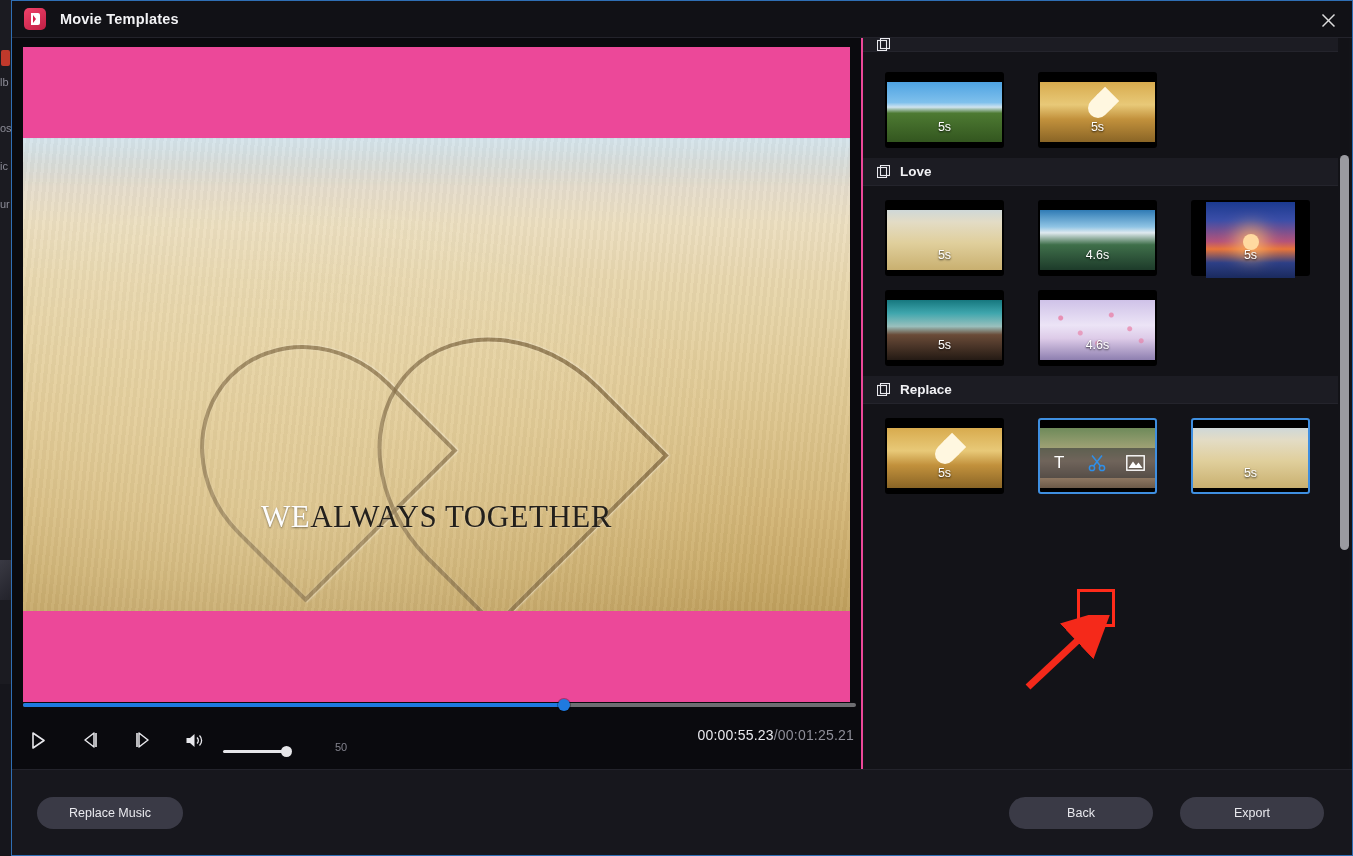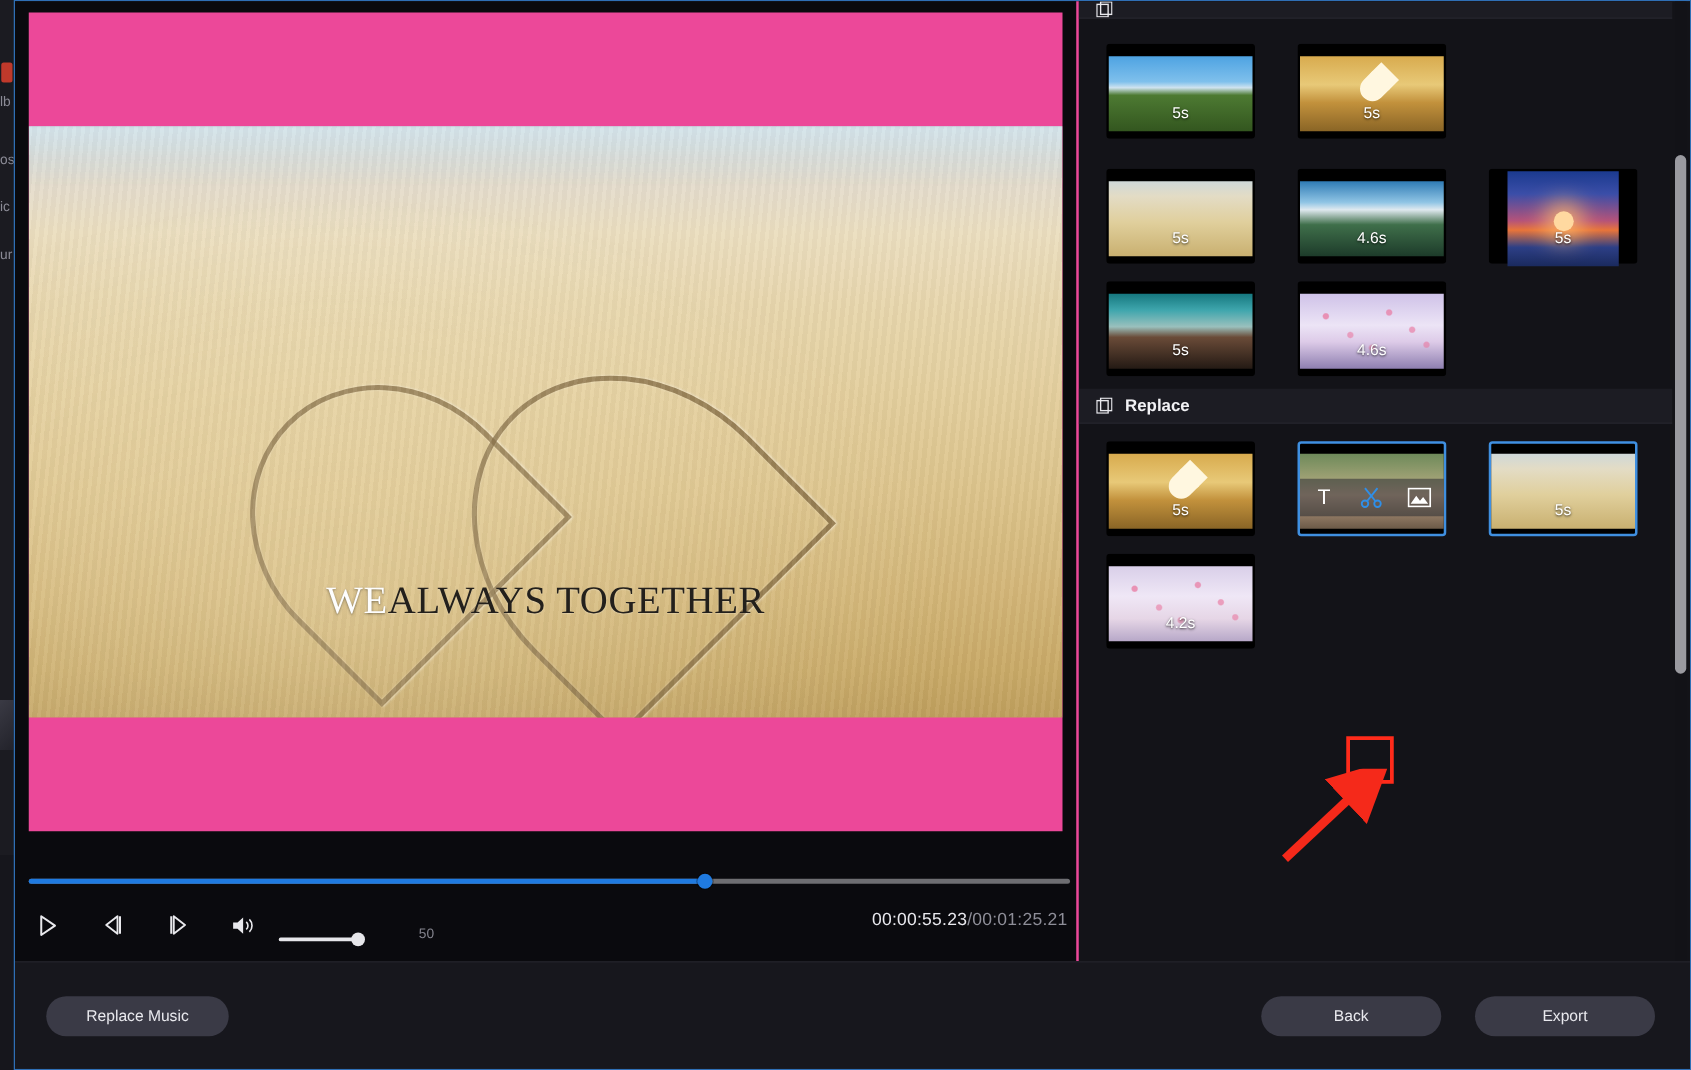--- a/index.html
+++ b/index.html
@@ -328,20 +328,35 @@
     <div class="bg-sb-item" style="top:76px">lb</div>
     <div class="bg-sb-item" style="top:122px">os</div>
     <div class="bg-sb-item" style="top:160px">ic</div>
     <div class="bg-sb-item" style="top:198px">ur</div>
     <div id="bg-thumb-strip"></div>
   </div>
 </div>
 
 <div id="modal">
 
+  <div id="titlebar">
+    <div id="app-logo">
+      <svg width="13" height="14" viewBox="0 0 13 14">
+        <path d="M2 1 h7 a2 2 0 0 1 2 2 v8 a2 2 0 0 1 -2 2 h-7 z" fill="#ffffff"></path>
+        <path d="M4 3 v8 l3 -4 z" fill="#d6224b"></path>
+      </svg>
+    </div>
+    <div id="modal-title">Movie Templates</div>
+    <div id="close-btn">
+      <svg width="15" height="15" viewBox="0 0 15 15">
+        <line x1="1.5" y1="1.5" x2="13.5" y2="13.5" stroke="currentColor" stroke-width="1.5"></line>
+        <line x1="13.5" y1="1.5" x2="1.5" y2="13.5" stroke="currentColor" stroke-width="1.5"></line>
+      </svg>
+    </div>
+  </div>
 
   <div id="modal-body">
 
     <div id="preview-pane">
 
       <div id="video-stage">
         <div id="scene">
           <div class="heart-draw" id="heart-left"></div>
           <div class="heart-draw" id="heart-right"></div>
         </div>
@@ -405,20 +420,29 @@
           <div class="tpl-card">
             <div class="art art-bike"></div>
             <div class="dur">5s</div>
           </div>
           <div class="tpl-card">
             <div class="art art-hands"></div>
             <div class="dur">5s</div>
           </div>
         </div>
 
+        <div class="tpl-section-head">
+          <span class="stack-icon">
+            <svg width="13" height="13" viewBox="0 0 13 13">
+              <rect x="3.5" y="0.5" width="9" height="10" fill="none" stroke="#e9e9ee" stroke-width="1.1"></rect>
+              <rect x="0.5" y="2.5" width="9" height="10" fill="none" stroke="#e9e9ee" stroke-width="1.1"></rect>
+            </svg>
+          </span>
+          <span class="label">Love</span>
+        </div>
         <div class="tpl-grid">
           <div class="tpl-card">
             <div class="art art-sandheart"></div>
             <div class="dur">5s</div>
           </div>
           <div class="tpl-card">
             <div class="art art-lake"></div>
             <div class="dur">4.6s</div>
           </div>
           <div class="tpl-card tall">
@@ -471,24 +495,20 @@
                 </svg>
               </div>
             </div>
           </div>
 
           <div class="tpl-card selected">
             <div class="art art-sandheart"></div>
             <div class="dur">5s</div>
           </div>
 
-          <div class="tpl-card">
-            <div class="art art-fallpetals"></div>
-            <div class="dur">4.2s</div>
-          </div>
         </div>
       </div>
 
       <div id="tpl-scrollbar">
         <div id="tpl-thumb" style="top: 16%; height: 54%;"></div>
       </div>
     </div>
   </div>
 
   <div id="footer">

